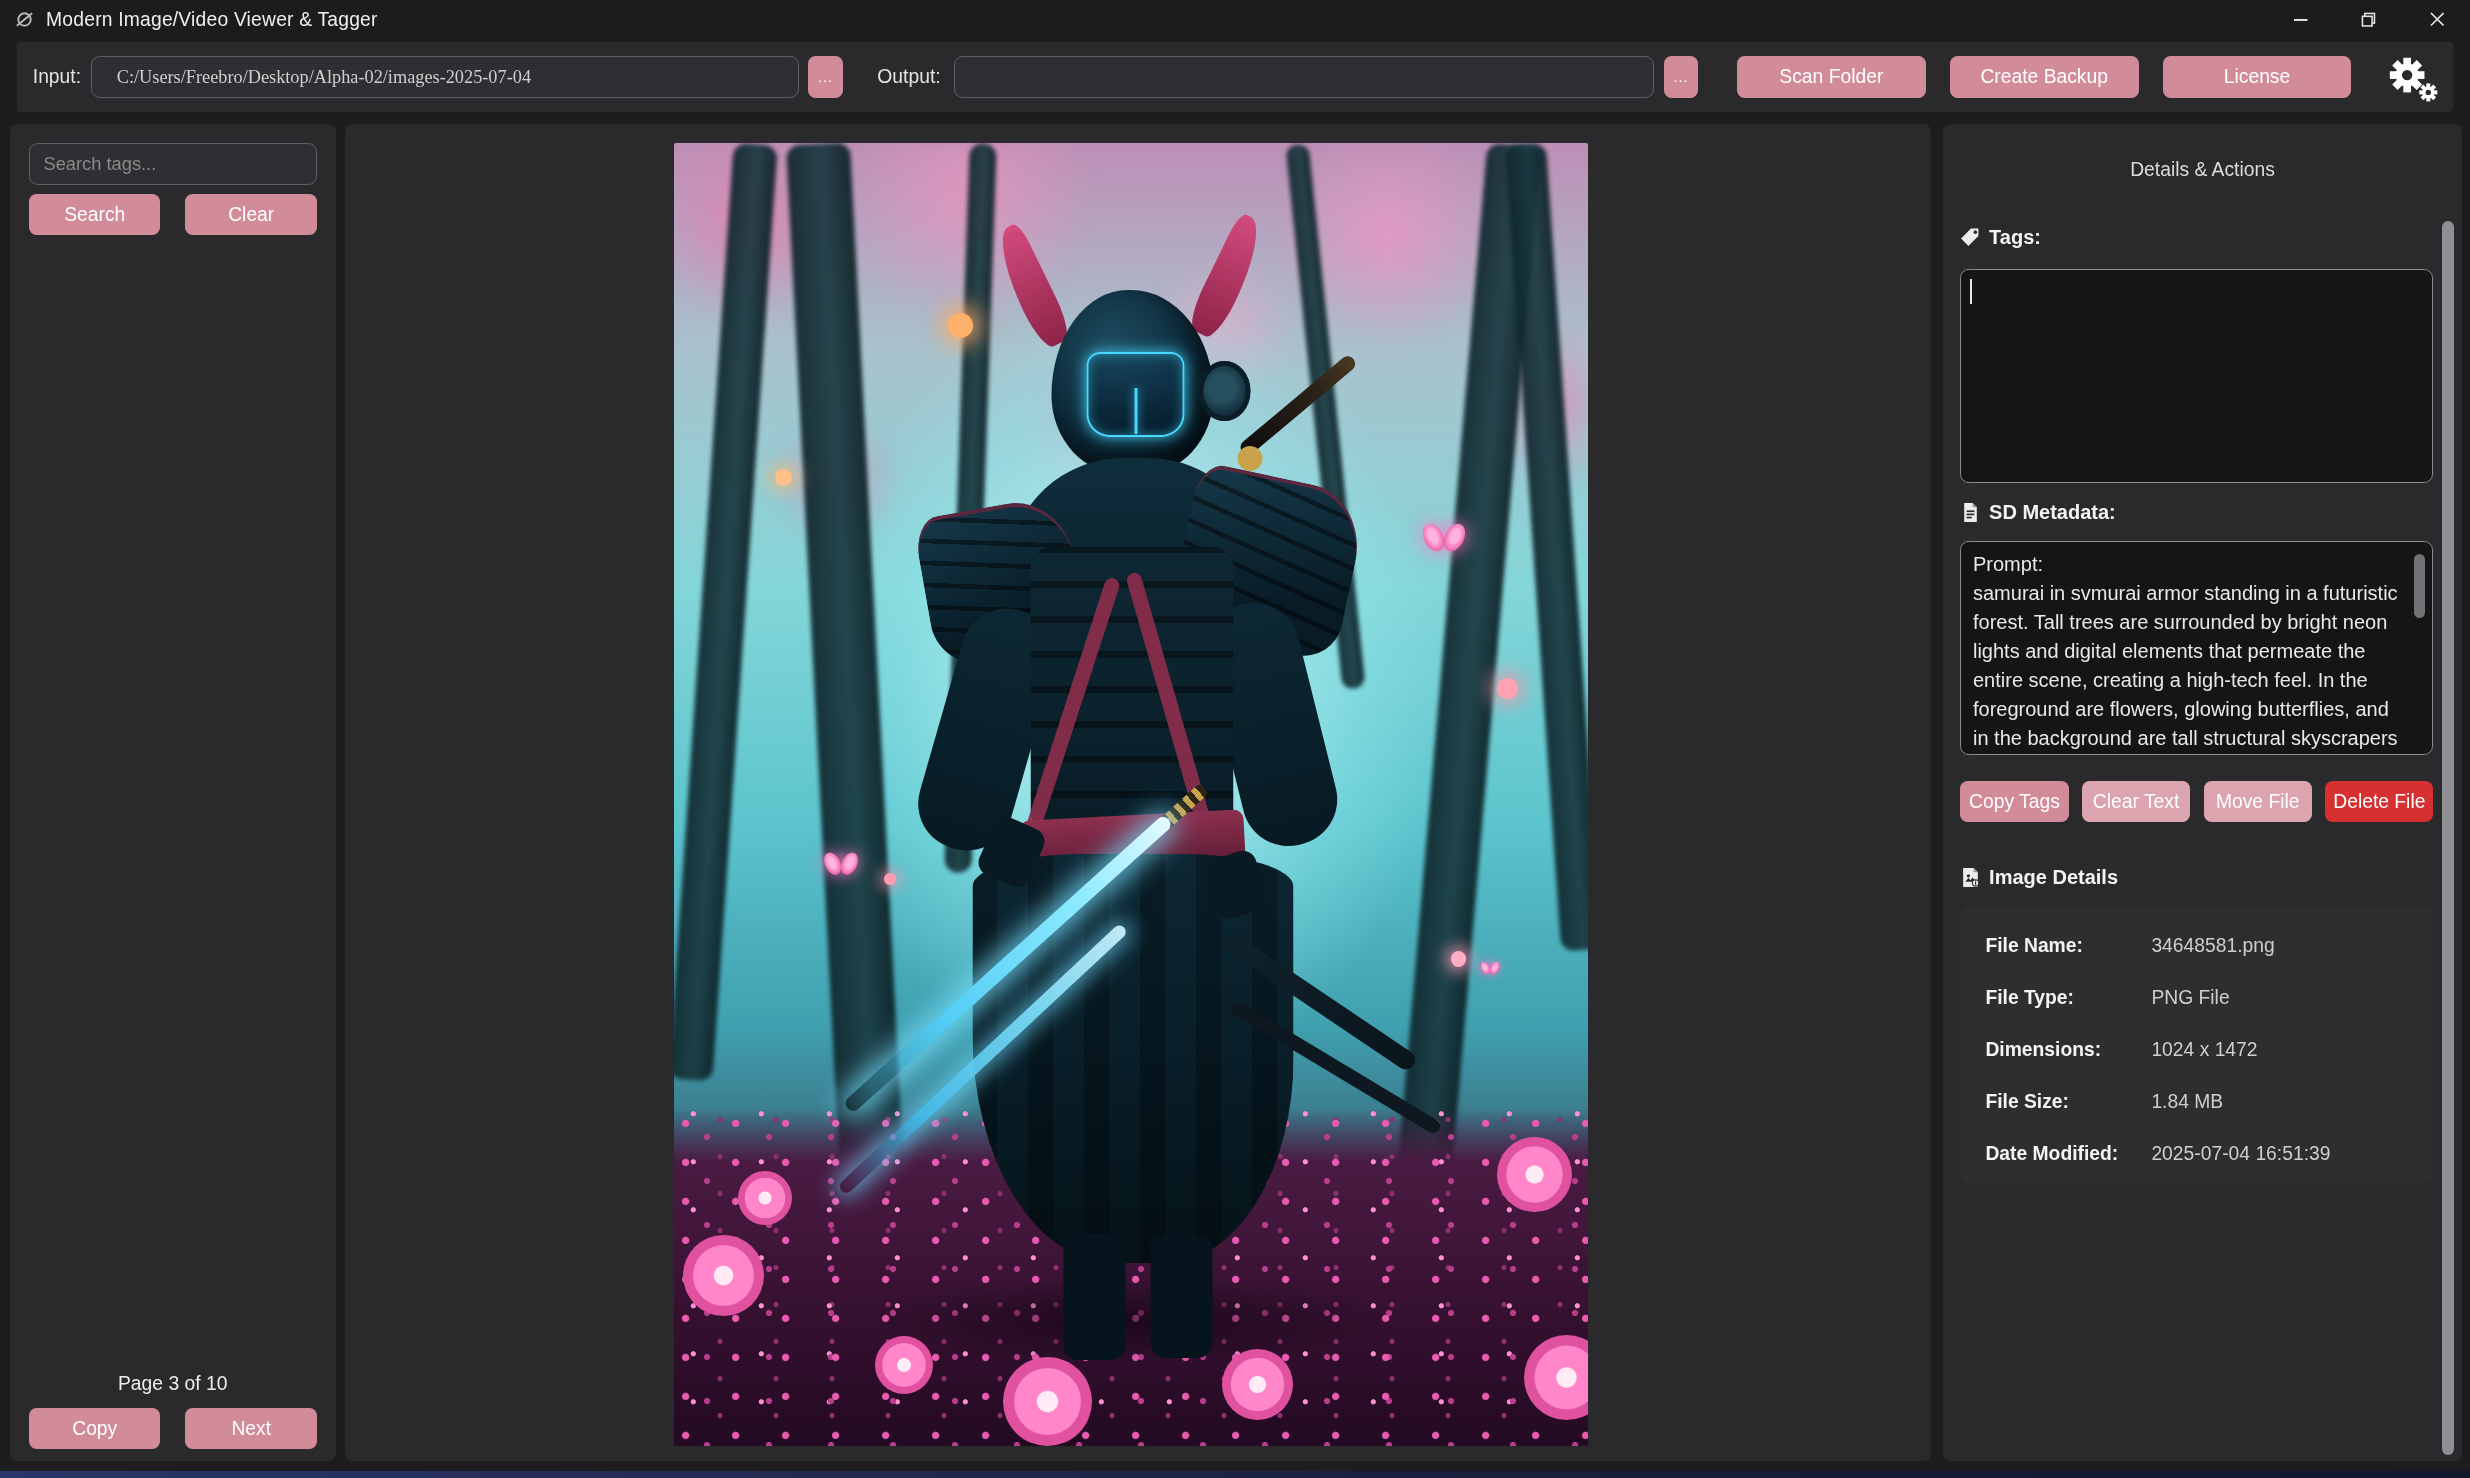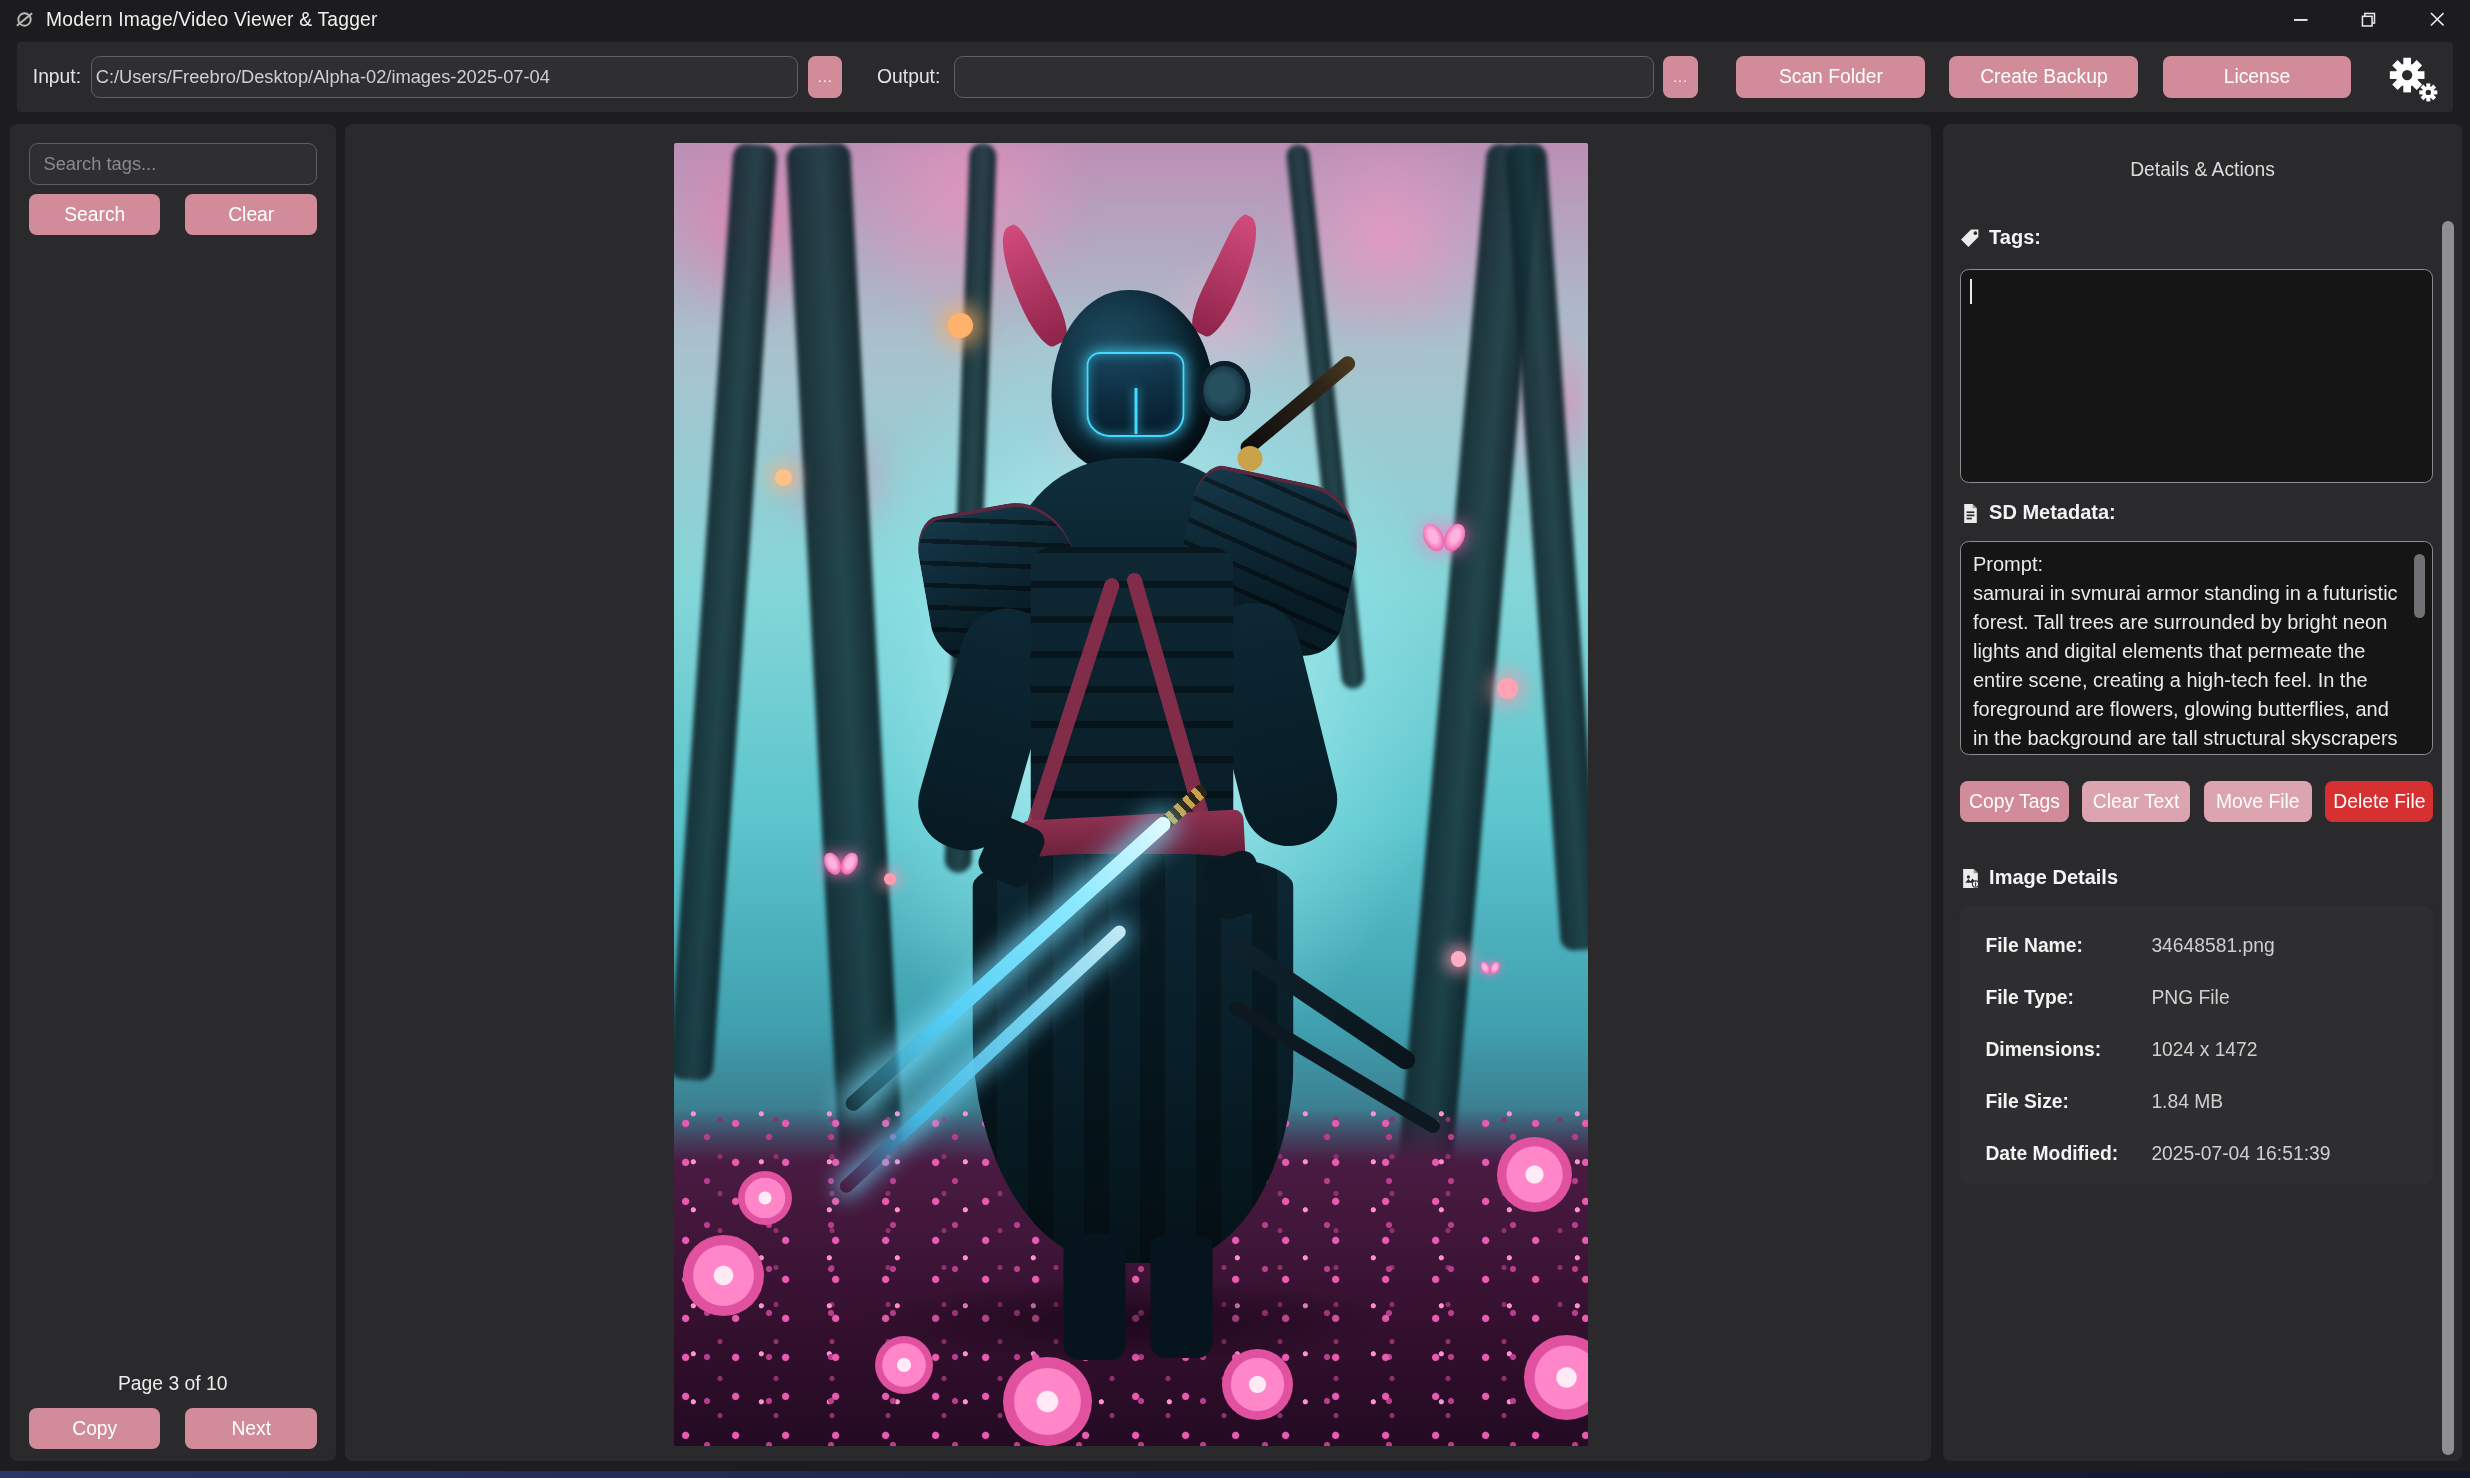--- a/index.html
+++ b/index.html
@@ -14,21 +14,21 @@
 
   
   .titlebar{position:absolute;left:0;top:0;width:2471px;height:39px;background:var(--titlebar_bg);display:flex;align-items:center;padding-left:13.5px}
   .titlebar .title{margin-left:11.6px;font-size:19.3px;color:#efefef;letter-spacing:0.2px}
   .win-controls{margin-left:auto;display:flex;height:100%}
   .win-btn{width:68px;height:100%;background:transparent;border:none;display:flex;align-items:center;justify-content:center;cursor:pointer}
 
   
   .toolbar{position:absolute;left:17.4px;top:42px;width:2436px;height:70px;background:var(--panel_bg);border-radius:3.9px;display:flex;align-items:center;padding:0 15.4px;gap:9.7px}
   .tb-label{font-size:19.3px;color:#e3e3e3;white-space:nowrap}
-  .tb-input{height:42px;background:var(--field_bg);border:1.9px solid #5c6165;border-radius:8.7px;color:#cfcfcf;font-size:18.3px;padding:0 4px;font-family:Liberation Sans, sans-serif;outline:none}
+  .tb-input{height:42px;background:var(--field_bg);border:1.9px solid #5c6165;border-radius:8.7px;color:#cfcfcf;font-size:18.3px;padding:0 25px;font-family:Liberation Serif, serif;outline:none}
   .input-w{width:724px}
   .output-w{width:716px;margin-left:3.9px}
   .pink-btn{background:var(--accent_pink);color:#fff;border:none;border-radius:7.7px;font-size:19.3px;font-family:inherit;cursor:pointer}
   .browse{width:35px;height:42px;font-size:14.5px;letter-spacing:1px}
   .tb-action{width:193px;height:42px;margin-left:14.5px}
   .tb-action.first{margin-left:29px}
   .out-label{margin-left:25px}
   .gear-wrap{margin-left:23px;width:54px;height:50px;display:flex;align-items:center;cursor:pointer}
 
   
@@ -145,21 +145,21 @@
   .a1{background-image:radial-gradient(ellipse 35px 60px at 52% 86%,#4b3a42 0 98%,transparent),radial-gradient(ellipse 25px 52px at 36% 46%,#f2efec 0 96%,transparent),radial-gradient(circle 13.5px at 52% 28%,#ecd3c8 0 96%,transparent),radial-gradient(ellipse 19.3px 39px at 66% 60%,#b8b5bb 0 90%,transparent),linear-gradient(180deg,#f2c2cd,#e7b3c0)}
   .a2{background-image:radial-gradient(circle 15.4px at 50% 36%,#ffd27a 0 30%,#ff7b2d 62%,transparent 78%),radial-gradient(ellipse 35px 58px at 50% 58%,#8a3214 0 58%,transparent 76%),radial-gradient(ellipse 46px 83px at 50% 46%,#47190a 0 68%,transparent 82%),linear-gradient(180deg,#1c1512,#120d0b)}
   .a3{background-image:radial-gradient(circle 17.4px at 60% 22%,#1d2226 0 96%,transparent),radial-gradient(circle 10.6px at 44% 36%,#c8beb4 0 94%,transparent),radial-gradient(ellipse 29px 64px at 54% 78%,#23282c 0 96%,transparent),linear-gradient(180deg,#cfd8d8,#b8c4c6)}
   .a4{background-image:linear-gradient(135deg,transparent 44%,rgba(121,230,255,.95) 47% 51%,transparent 54%),radial-gradient(ellipse 25px 58px at 50% 56%,#0d2430 0 96%,transparent),linear-gradient(0deg,#7e2f6b 0 16%,transparent 30%),linear-gradient(180deg,#c98bb4 0%,#6fd0d4 48%,#3f2a4a 100%)}
   .a5{background-image:radial-gradient(circle 14.5px at 50% 26%,#d9a44a 0 94%,transparent),radial-gradient(ellipse 33px 56px at 50% 72%,#2e1812 0 94%,transparent),radial-gradient(circle 8.7px at 50% 40%,#c98d72 0 92%,transparent),linear-gradient(180deg,#d4452e 0%,#8e2a1f 60%,#541713 100%)}
   .a6{background-image:radial-gradient(circle 10.6px at 74% 28%,#ffb36b 0 92%,transparent),linear-gradient(100deg,transparent 62%,rgba(255,150,90,.75) 64% 72%,transparent 74%),radial-gradient(ellipse 25px 46px at 50% 32%,#0a1217 0 94%,transparent),radial-gradient(circle 9.7px at 52% 74%,#3fd4e8 0 90%,transparent),radial-gradient(ellipse 29px 62px at 48% 74%,#0d1c26 0 96%,transparent),linear-gradient(180deg,#15333e 0%,#1a4550 45%,#102a33 100%)}
 
   
   .details-panel{position:absolute;left:1943px;top:124px;width:519px;height:1337px;background:var(--panel_bg);border-radius:7.7px}
   .dp-header{position:absolute;left:0;top:35px;width:100%;text-align:center;font-size:19.3px;color:#dcdcdc}
-  .section-label{position:absolute;left:17.4px;display:flex;align-items:flex-end;gap:7.7px;font-size:20px;font-weight:bold;color:#f4f4f4}
+  .section-label{position:absolute;left:17.4px;display:flex;align-items:center;gap:7.7px;font-size:20px;font-weight:bold;color:#f4f4f4}
   .lbl-tags{top:102px}
   .lbl-meta{top:377px}
   .lbl-imgdet{top:742px}
   .dark-box{position:absolute;left:17.4px;width:473px;background:var(--box_bg);border:1.9px solid var(--border_gray);border-radius:8.7px}
   .tags-box{top:145px;height:214px}
   .caret{position:absolute;left:8.7px;top:8.7px;width:1.9px;height:25px;background:#e8e8e8}
   .meta-box{top:417px;height:214px;overflow:hidden}
   .meta-text{padding:7.7px 25px 7.7px 11.6px;font-size:20px;line-height:29px;color:#e9e9e9;white-space:pre-wrap}
   .meta-scrollbar{position:absolute;right:7.7px;top:11.6px;width:10.6px;height:64px;background:#707075;border-radius:5.8px;cursor:pointer}
   .actions-row{position:absolute;left:17.4px;top:657px;width:473px;display:flex;gap:13.5px}

